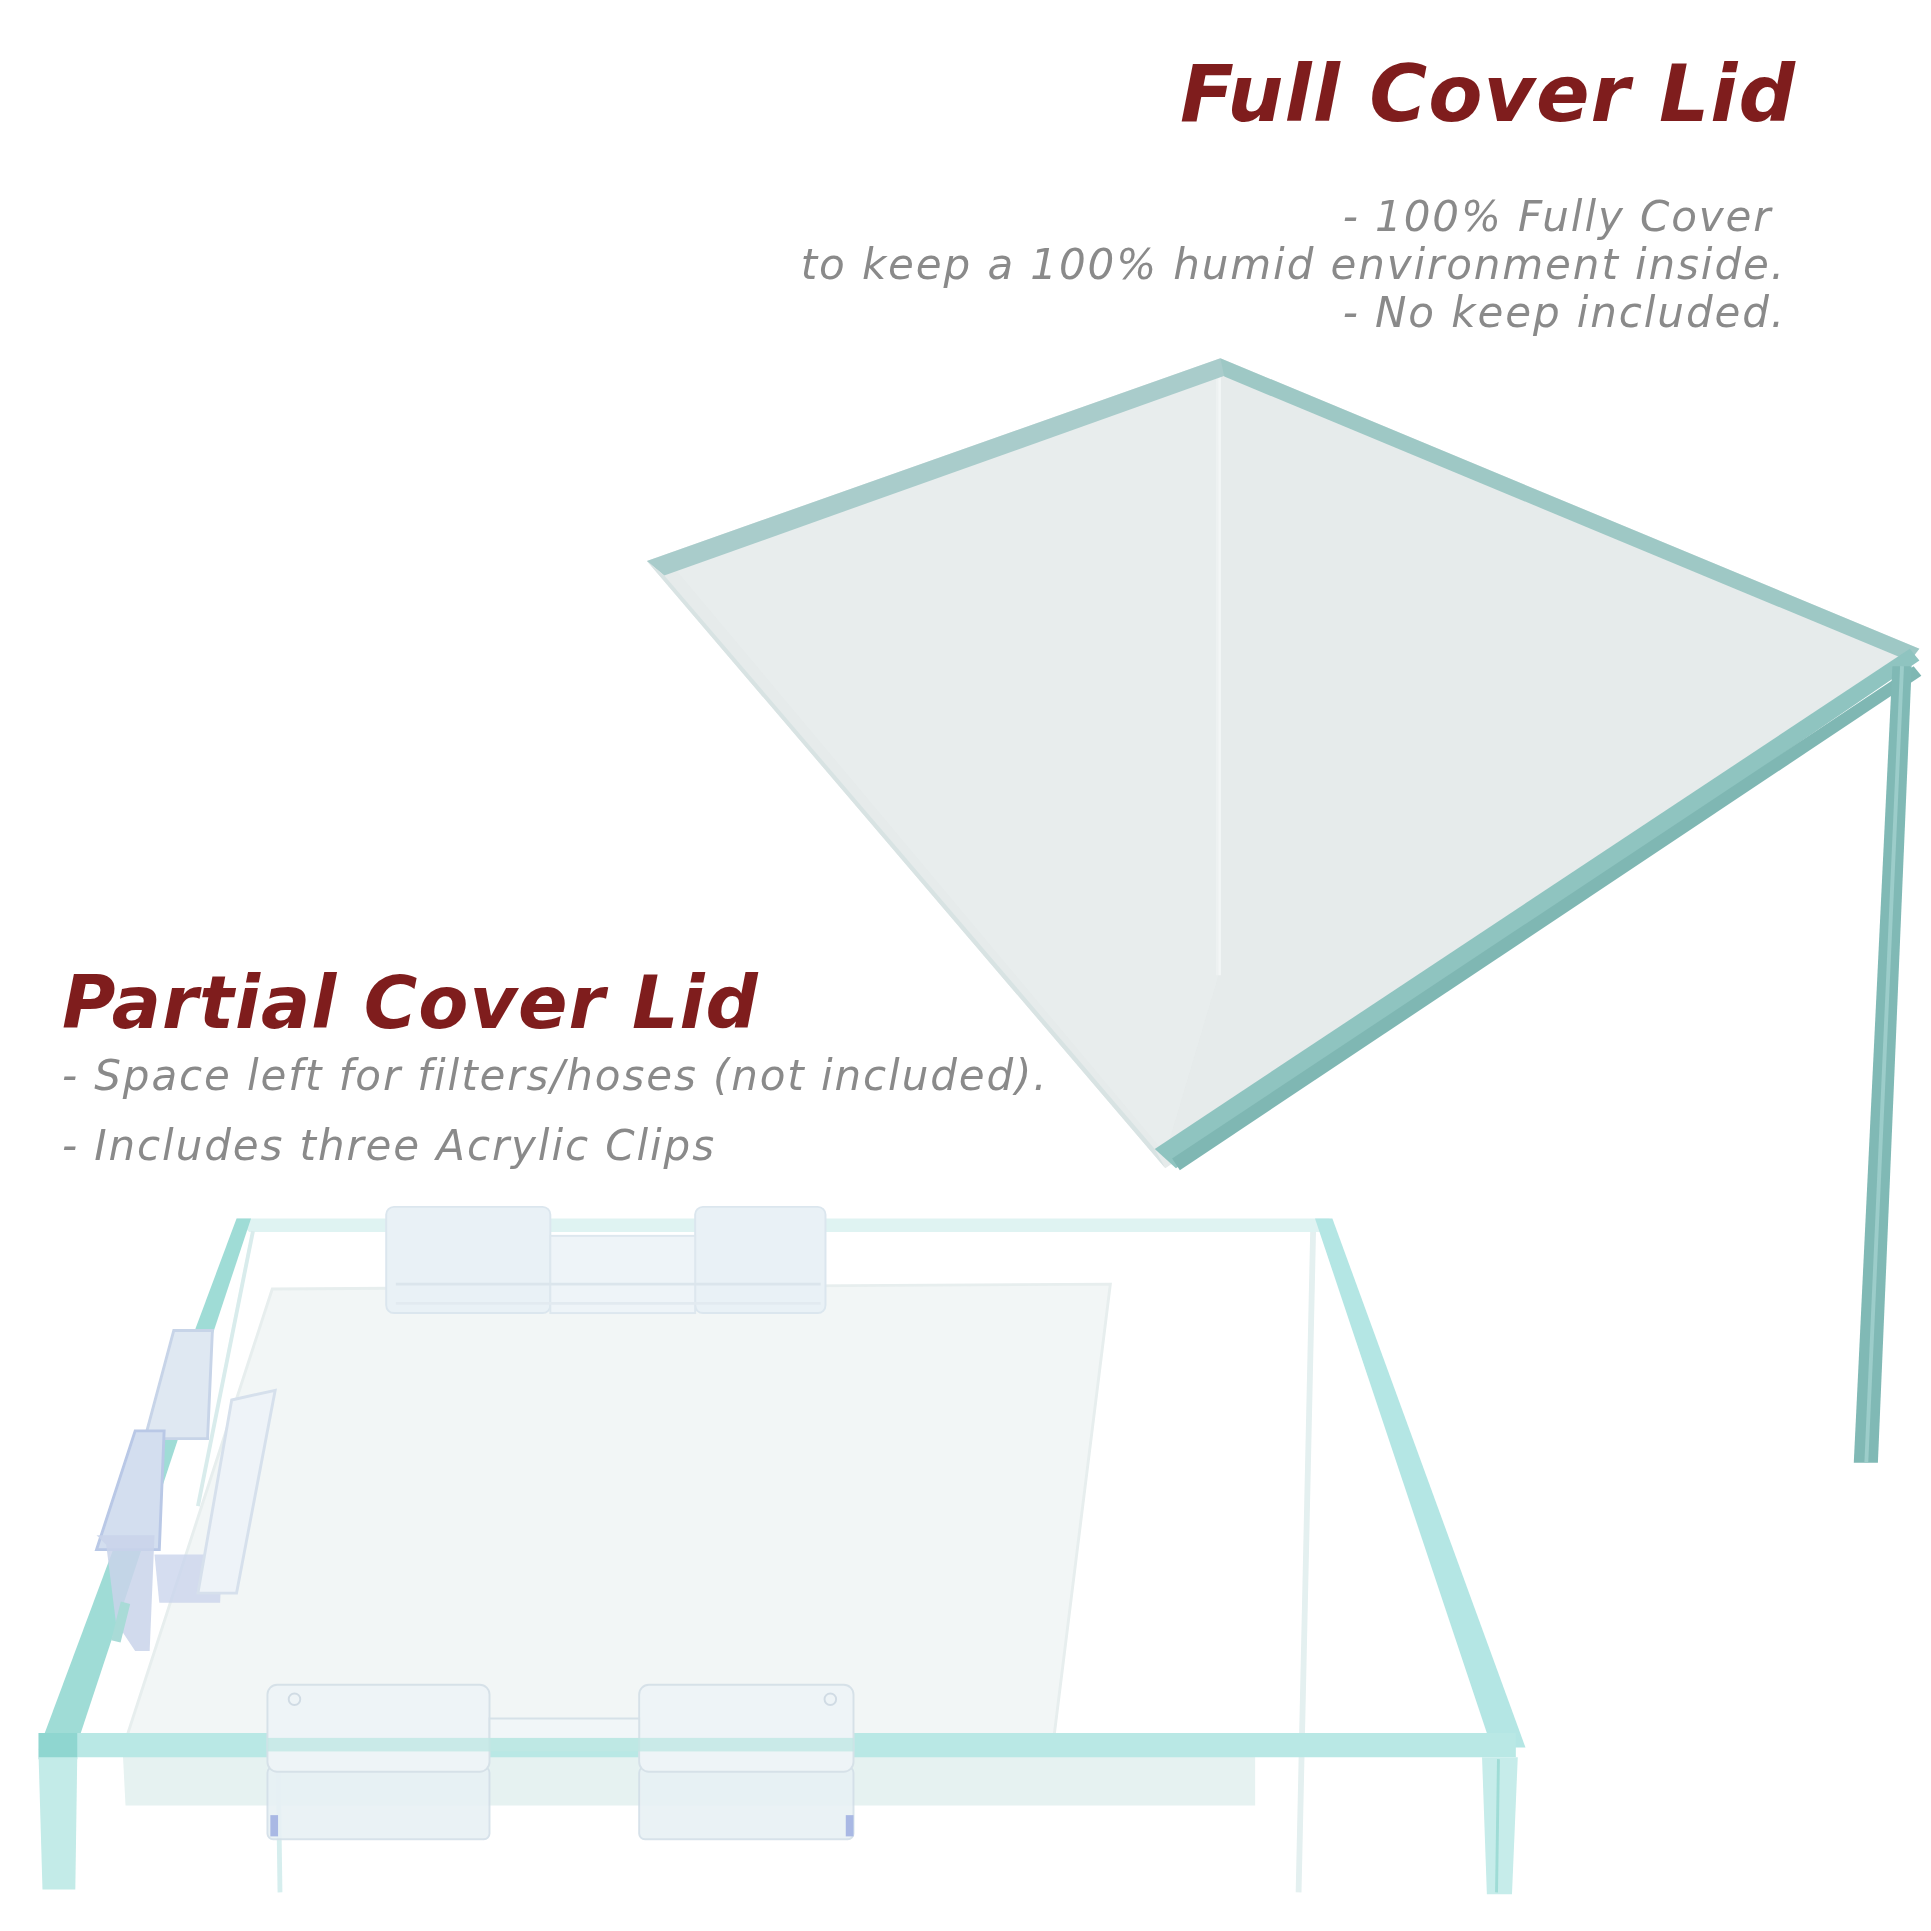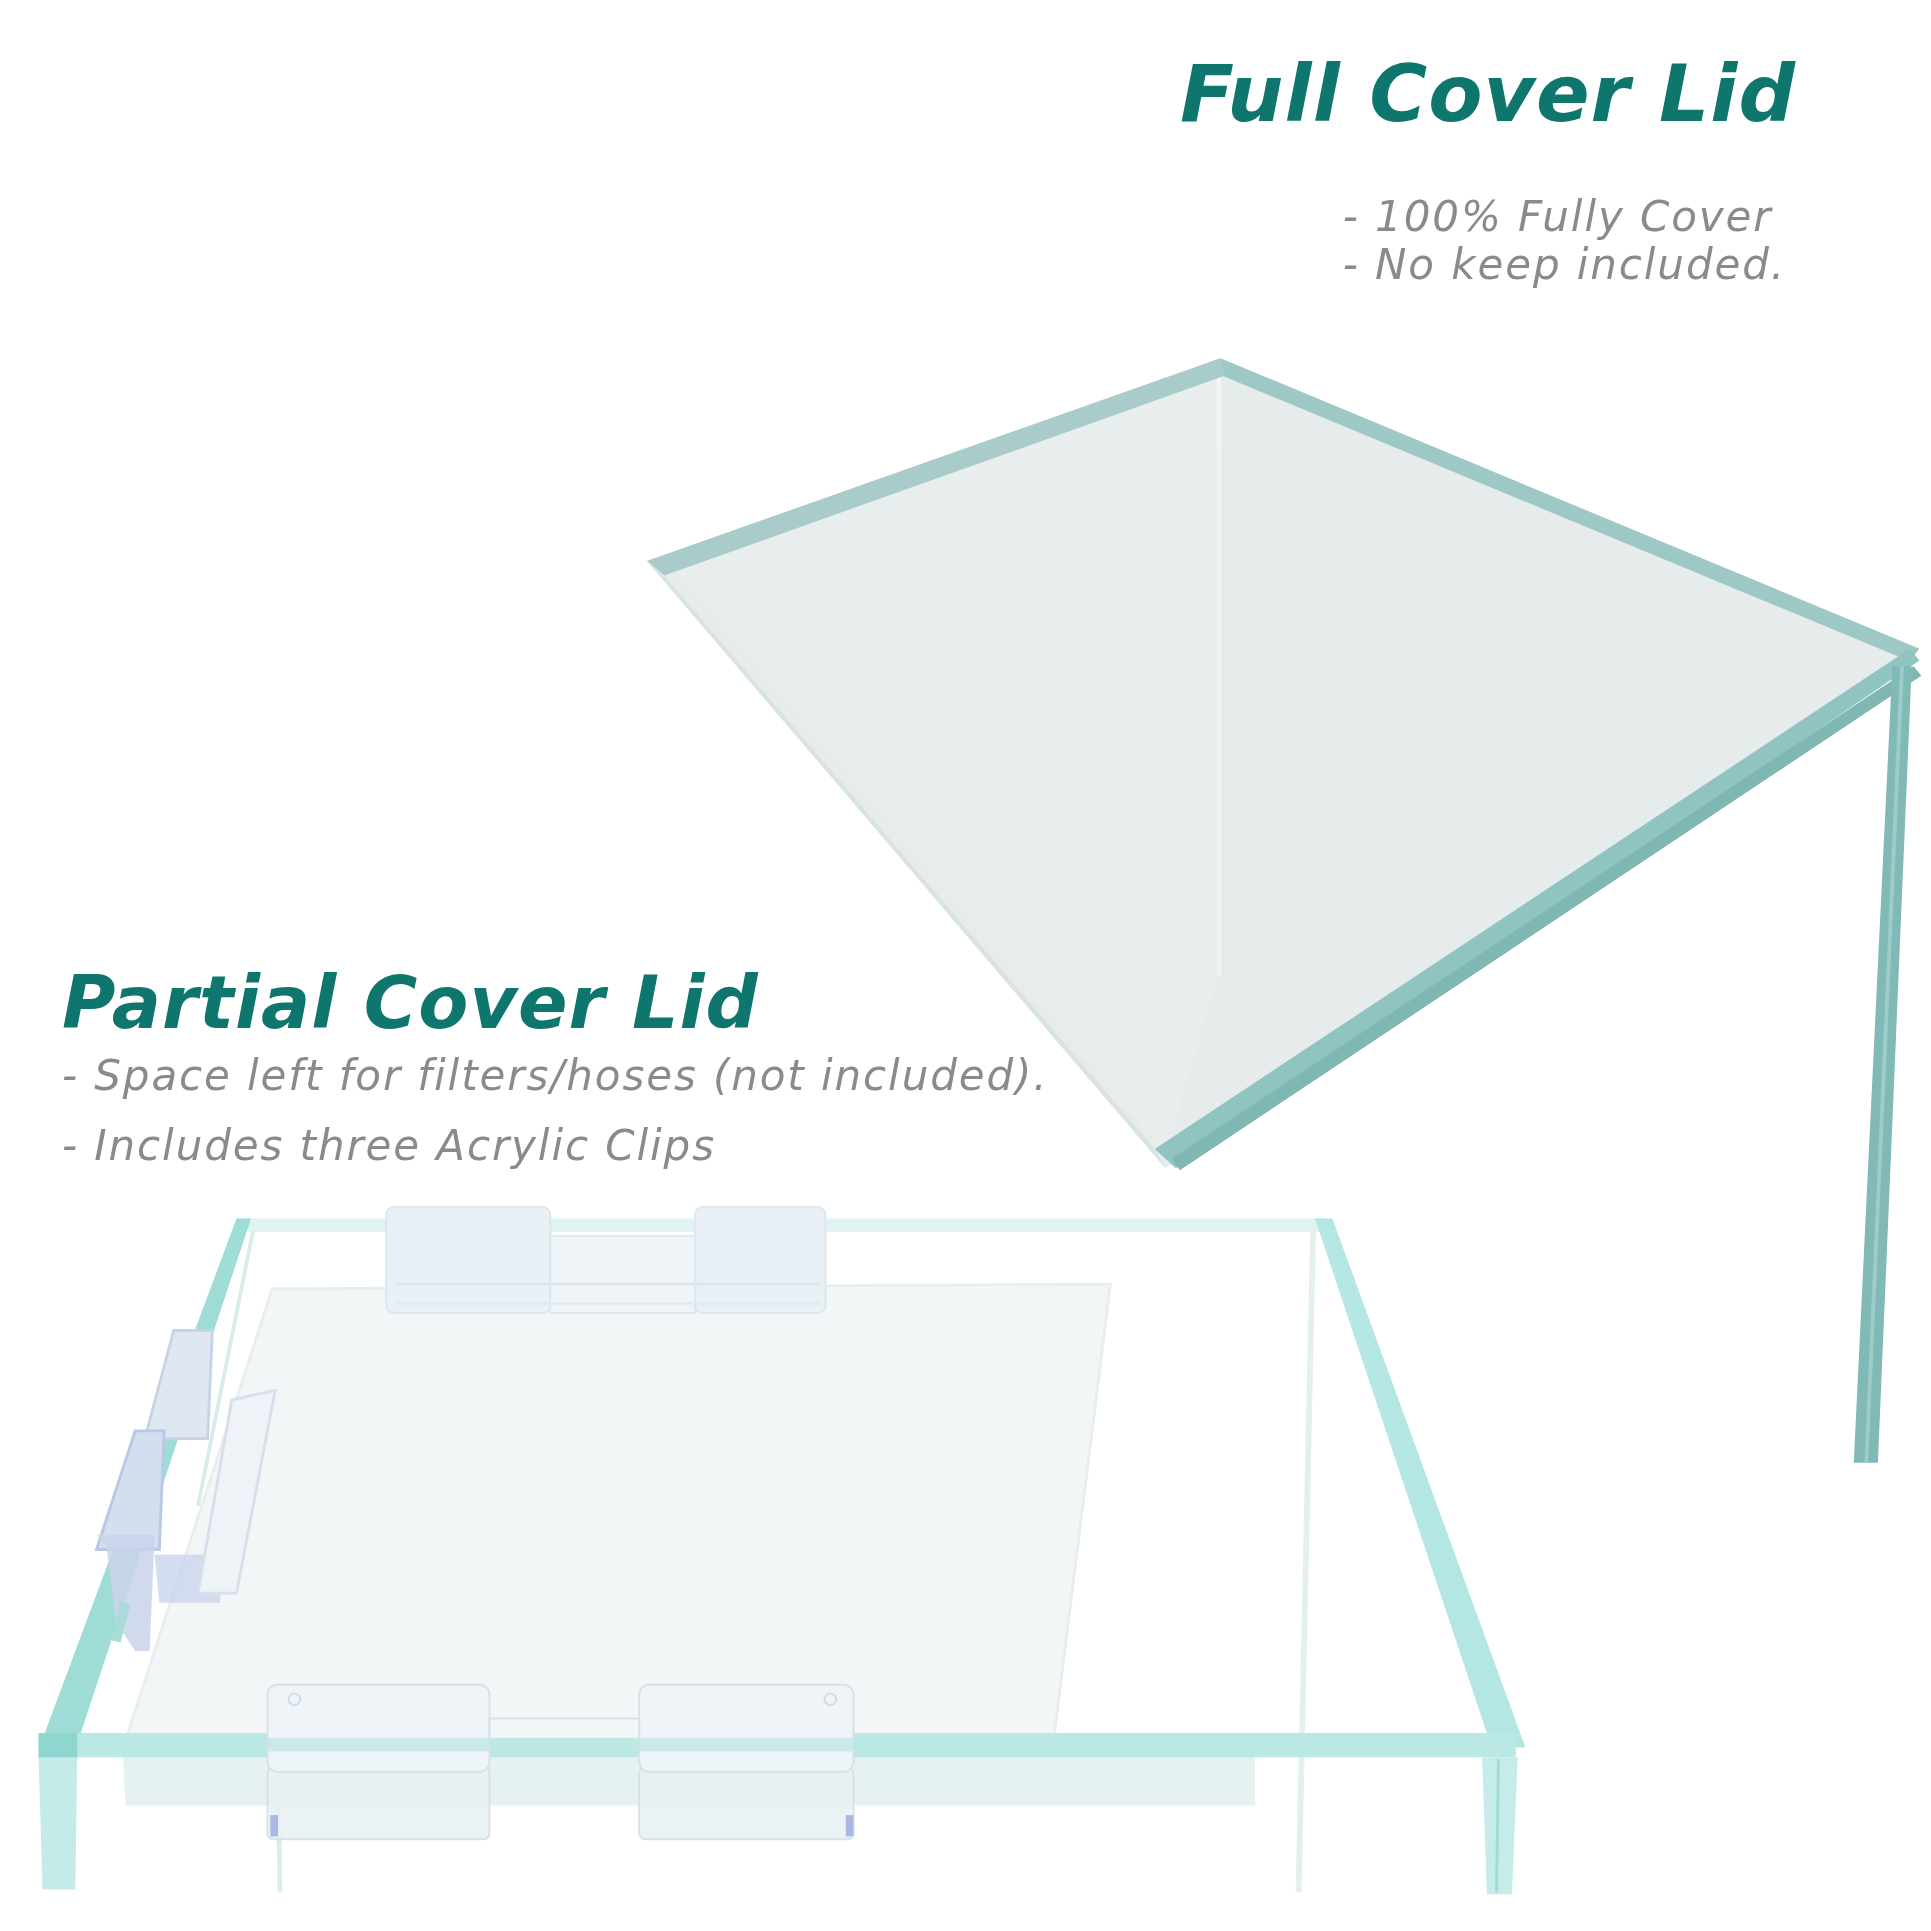--- a/index.html
+++ b/index.html
@@ -1,18 +1,18 @@
 <!DOCTYPE html>
 <html><head>
 <meta charset="utf-8">
 <style>
   html, body { margin: 0; padding: 0; background: #ffffff; }
   body { width: 1931px; height: 1931px; position: relative; overflow: hidden; font-family: "DejaVu Sans", "Liberation Sans", sans-serif; }
   .art { position: absolute; left: 0; top: 0; width: 1931px; height: 1931px; }
-  .heading { position: absolute; font-weight: bold; font-style: italic; color: #0f766e; letter-spacing: 1px; white-space: nowrap; }
+  .heading { position: absolute; font-weight: bold; font-style: italic; color: #7f1d1d; letter-spacing: 1px; white-space: nowrap; }
   .desc { position: absolute; font-style: italic; color: #8a8a8a; letter-spacing: 1.9px; white-space: nowrap; font-weight: 300; }
   #full-title { right: 135px; top: 48px; font-size: 79px; text-align: right; }
   #full-desc { right: 145px; top: 193px; text-align: right; font-size: 42px; line-height: 48px; }
   #full-desc div { white-space: nowrap; }
   #full-desc .l1 { margin-right: 13.5px; }
   #partial-title { left: 62px; top: 960px; font-size: 73px; }
   #partial-desc { left: 62px; top: 1041px; font-size: 42px; line-height: 70px; }
 </style>
 </head>
 <body>
@@ -92,20 +92,21 @@
     <rect x="280" y="1880" width="8" height="22" fill="#a9b8e4"></rect>
     <rect x="876" y="1880" width="8" height="22" fill="#a9b8e4"></rect>
     <circle cx="305" cy="1760" r="6" fill="none" stroke="#d0dbe4" stroke-width="2"></circle>
     <circle cx="860" cy="1760" r="6" fill="none" stroke="#d0dbe4" stroke-width="2"></circle>
   </g>
 </svg>
 
 <div id="full-title" class="heading">Full Cover Lid</div>
 <div id="full-desc" class="desc">
   <div class="l1">- 100% Fully Cover</div>
+  <div>to keep a 100% humid environment inside.</div>
   <div>- No keep included.</div>
 </div>
 
 <div id="partial-title" class="heading">Partial Cover Lid</div>
 <div id="partial-desc" class="desc">
   <div>- Space left for filters/hoses (not included).</div>
   <div>- Includes three Acrylic Clips</div>
 </div>
 
 

